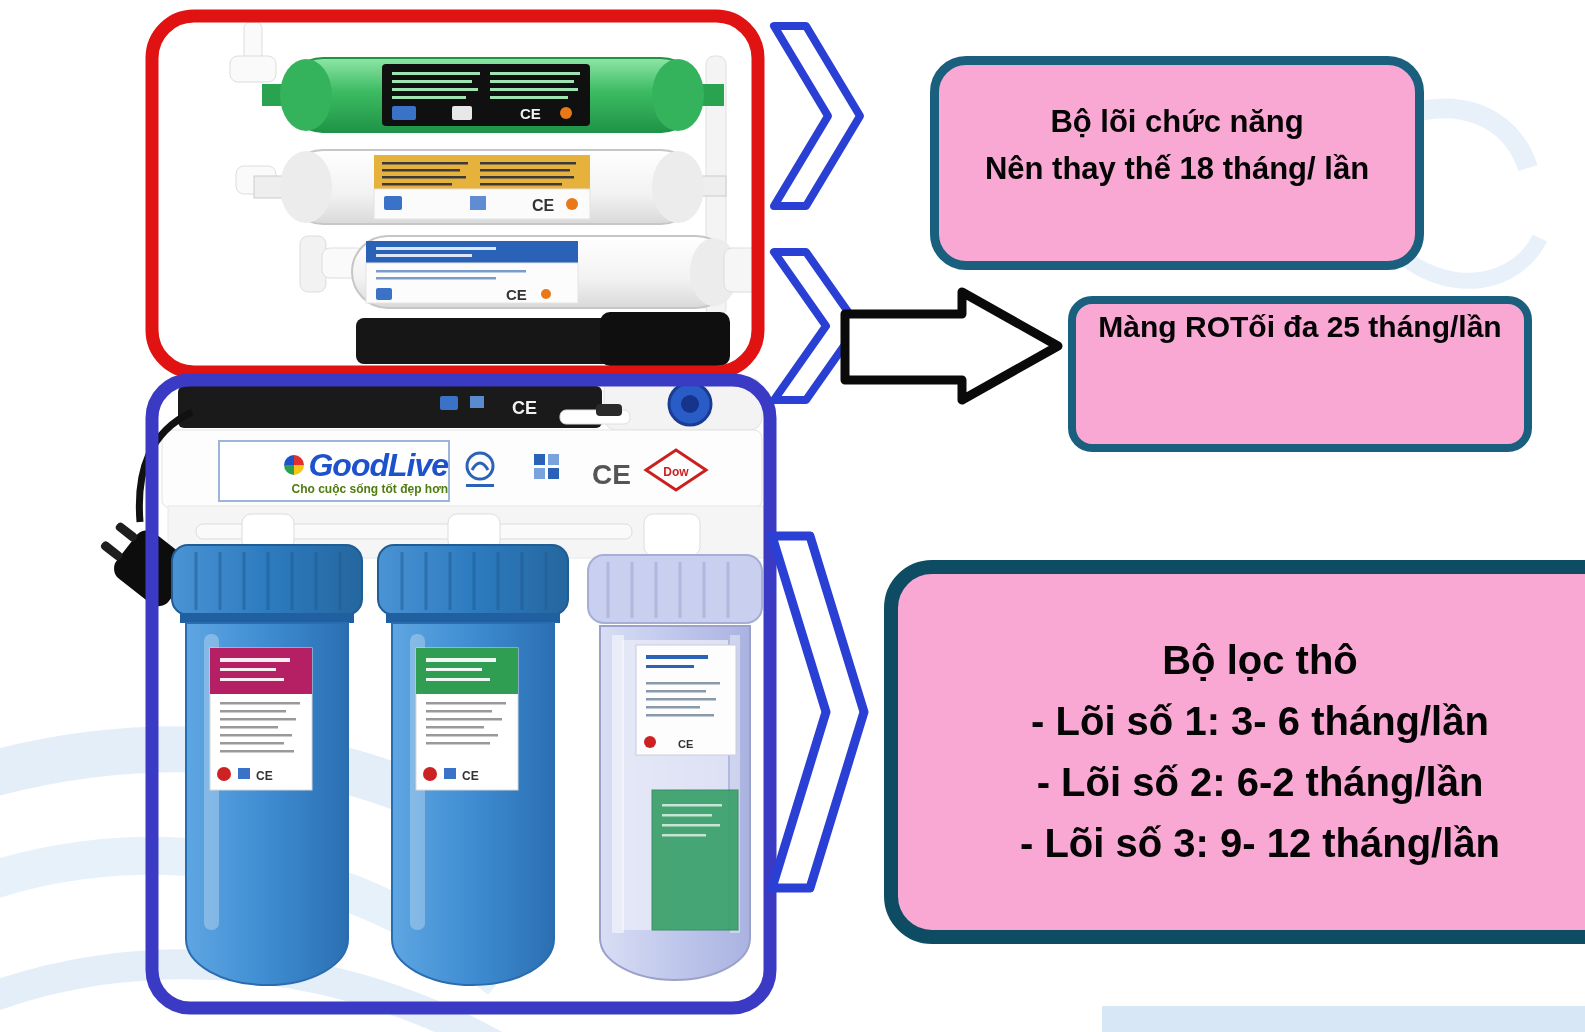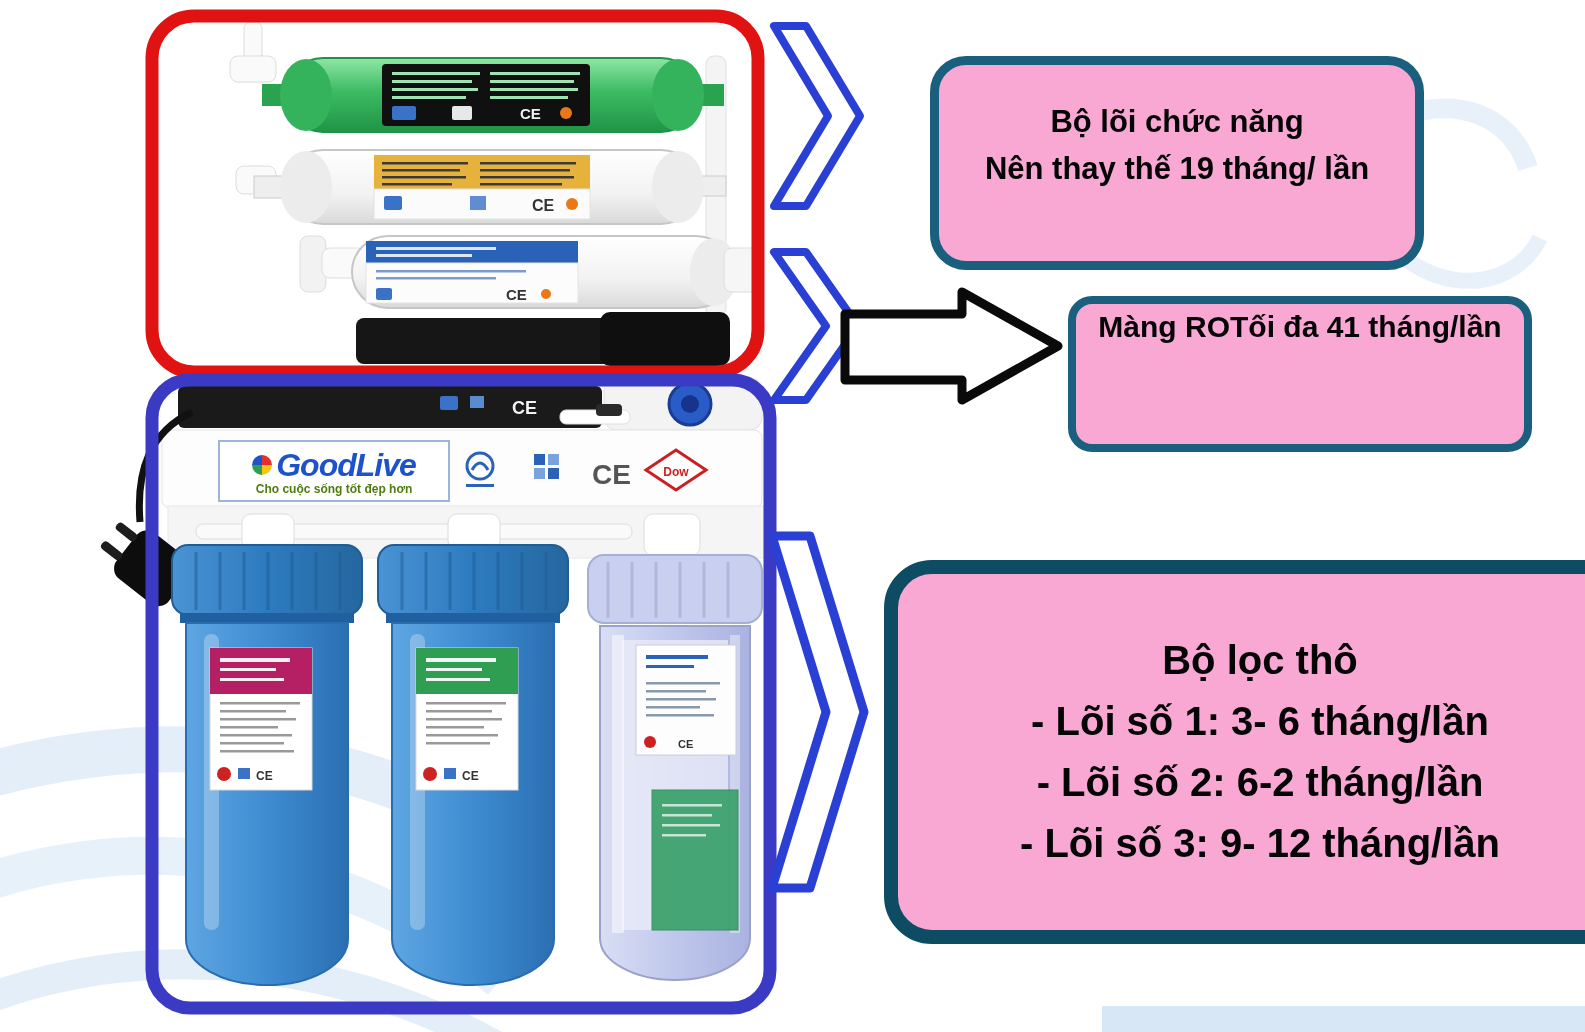--- a/index.html
+++ b/index.html
@@ -11,21 +11,21 @@
            box-sizing:border-box;font-weight:bold;color:#050505;text-align:center;}
   .callout1{left:930px;top:56px;width:494px;height:214px;border-width:9px;border-radius:36px;
             padding-top:34px;font-size:31px;line-height:1.5;}
   .callout2{left:1068px;top:296px;width:464px;height:156px;border-width:8px;border-radius:24px;
             display:flex;flex-direction:row;justify-content:center;font-size:30px;line-height:1.5;}
   .callout3{left:884px;top:560px;width:752px;height:384px;border-width:14px;border-radius:48px;
             border-color:#0e4c63;display:flex;flex-direction:column;justify-content:center;
             font-size:40px;line-height:1.52;}
   .logo-badge{position:absolute;left:218px;top:440px;width:232px;height:62px;background:#fff;
               border:2px solid #9db4dc;box-sizing:border-box;display:flex;flex-direction:column;
-              align-items:center;justify-content:center;}
+              align-items:flex-end;justify-content:center;}
   .brand-row{display:flex;align-items:center;gap:4px;}
   .brand-dot{width:20px;height:20px;border-radius:50%;
              background:conic-gradient(#e03030 0 25%,#f5c518 25% 50%,#2e9e4f 50% 75%,#1d52cc 75% 100%);}
   .brand-text{font-size:32px;font-weight:bold;font-style:italic;color:#1d52cc;letter-spacing:-1px;}
   .brand-tagline{font-size:12px;color:#4d7c0f;font-weight:bold;margin-top:-2px;}
 </style>
 </head>
 <body>
 
 <div class="stage">
@@ -287,26 +287,26 @@
 <div class="logo-badge">
   <div class="brand-row">
     <span class="brand-dot"></span>
     <span class="brand-text">GoodLive</span>
   </div>
   <div class="brand-tagline">Cho cuộc sống tốt đẹp hơn</div>
 </div>
 
 <div class="callout callout1">
   <div>Bộ lõi chức năng</div>
-  <div>Nên thay thế 19 tháng/ lần</div>
+  <div>Nên thay thế 18 tháng/ lần</div>
 </div>
 
 <div class="callout callout2">
   <div>Màng RO</div>
-  <div>Tối đa 41 tháng/lần</div>
+  <div>Tối đa 25 tháng/lần</div>
 </div>
 
 <div class="callout callout3">
   <div>Bộ lọc thô</div>
   <div>- Lõi số 1: 3- 6 tháng/lần</div>
   <div>- Lõi số 2: 6-2 tháng/lần</div>
   <div>- Lõi số 3: 9- 12 tháng/lần</div>
 </div>
 
 </div>

